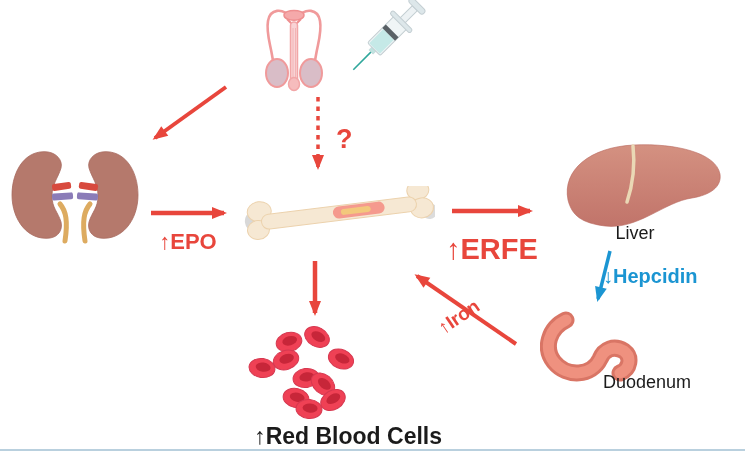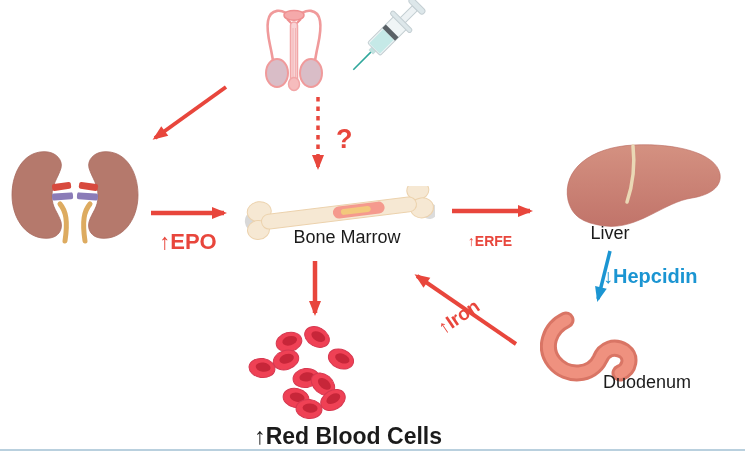--- a/index.html
+++ b/index.html
@@ -20,32 +20,32 @@
   .organ-label{
     position:absolute;text-align:center;
     font-size:18px;color:var(--text,#1b1b1b);
     white-space:nowrap;
   }
   .accent-label{
     position:absolute;text-align:center;font-weight:bold;
     color:var(--red,#e8463c);white-space:nowrap;
   }
   .epo{left:148px;top:229px;width:80px;font-size:22px;}
-  .erfe{left:446px;top:233px;width:88px;font-size:14px;}
+  .erfe{left:446px;top:233px;width:88px;font-size:29px;}
   .hepcidin{left:603px;top:265px;font-size:20px;color:var(--blue,#1b95d2);text-align:center;}
   .iron{left:414px;top:306px;width:90px;font-size:19px;transform:rotate(-34deg);}
   .question{left:336px;top:124px;font-size:27px;text-align:left;}
   .rbc-label{
     position:absolute;left:222px;top:423px;width:220px;
     text-align:right;font-weight:bold;font-size:23px;color:var(--text,#1b1b1b);
     white-space:nowrap;
   }
   .kidney-label{left:3px;top:240px;width:120px;}
   .bone-label{left:267px;top:227px;width:160px;}
-  .liver-label{left:550px;top:223px;width:120px;text-align:center;}
+  .liver-label{left:575px;top:223px;width:120px;text-align:center;}
   .duodenum-label{left:577px;top:372px;width:140px;}
   .bottom-line{
     position:absolute;left:0;bottom:0;width:745px;height:2px;
     background:var(--bottom_line,#b9d0de);
   }
 </style>
 </head>
 <body>
 
 <div class="canvas">
@@ -189,21 +189,20 @@
           <ellipse rx="13" ry="9.5" fill="#ef4155" stroke="#d63850" stroke-width="1"></ellipse>
           <ellipse cx="1" cy="-1" rx="7.5" ry="4.6" fill="#c72639"></ellipse>
         </g>
       <g transform="translate(66,83) rotate(5)">
           <ellipse rx="13" ry="9.5" fill="#ef4155" stroke="#d63850" stroke-width="1"></ellipse>
           <ellipse cx="1" cy="-1" rx="7.5" ry="4.6" fill="#c72639"></ellipse>
         </g>
     </svg>
   </div>
 
-  <div class="organ-label bone-label">Bone Marrow</div>
   <div class="organ-label liver-label">Liver</div>
   <div class="organ-label duodenum-label">Duodenum</div>
 
   <div class="accent-label epo">↑EPO</div>
   <div class="accent-label erfe">↑ERFE</div>
   <div class="accent-label hepcidin">↓Hepcidin</div>
   <div class="accent-label iron">↑Iron</div>
   <div class="accent-label question">?</div>
   <div class="rbc-label">↑Red Blood Cells</div>
 

